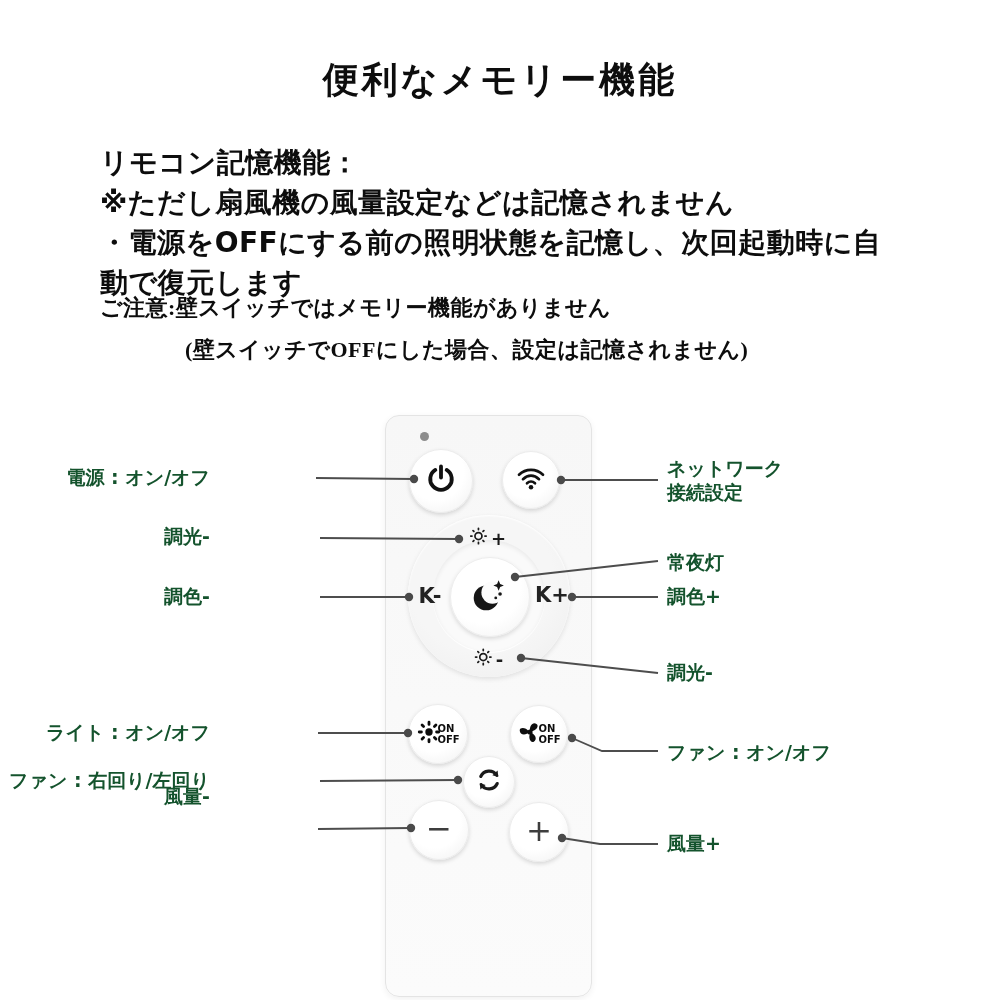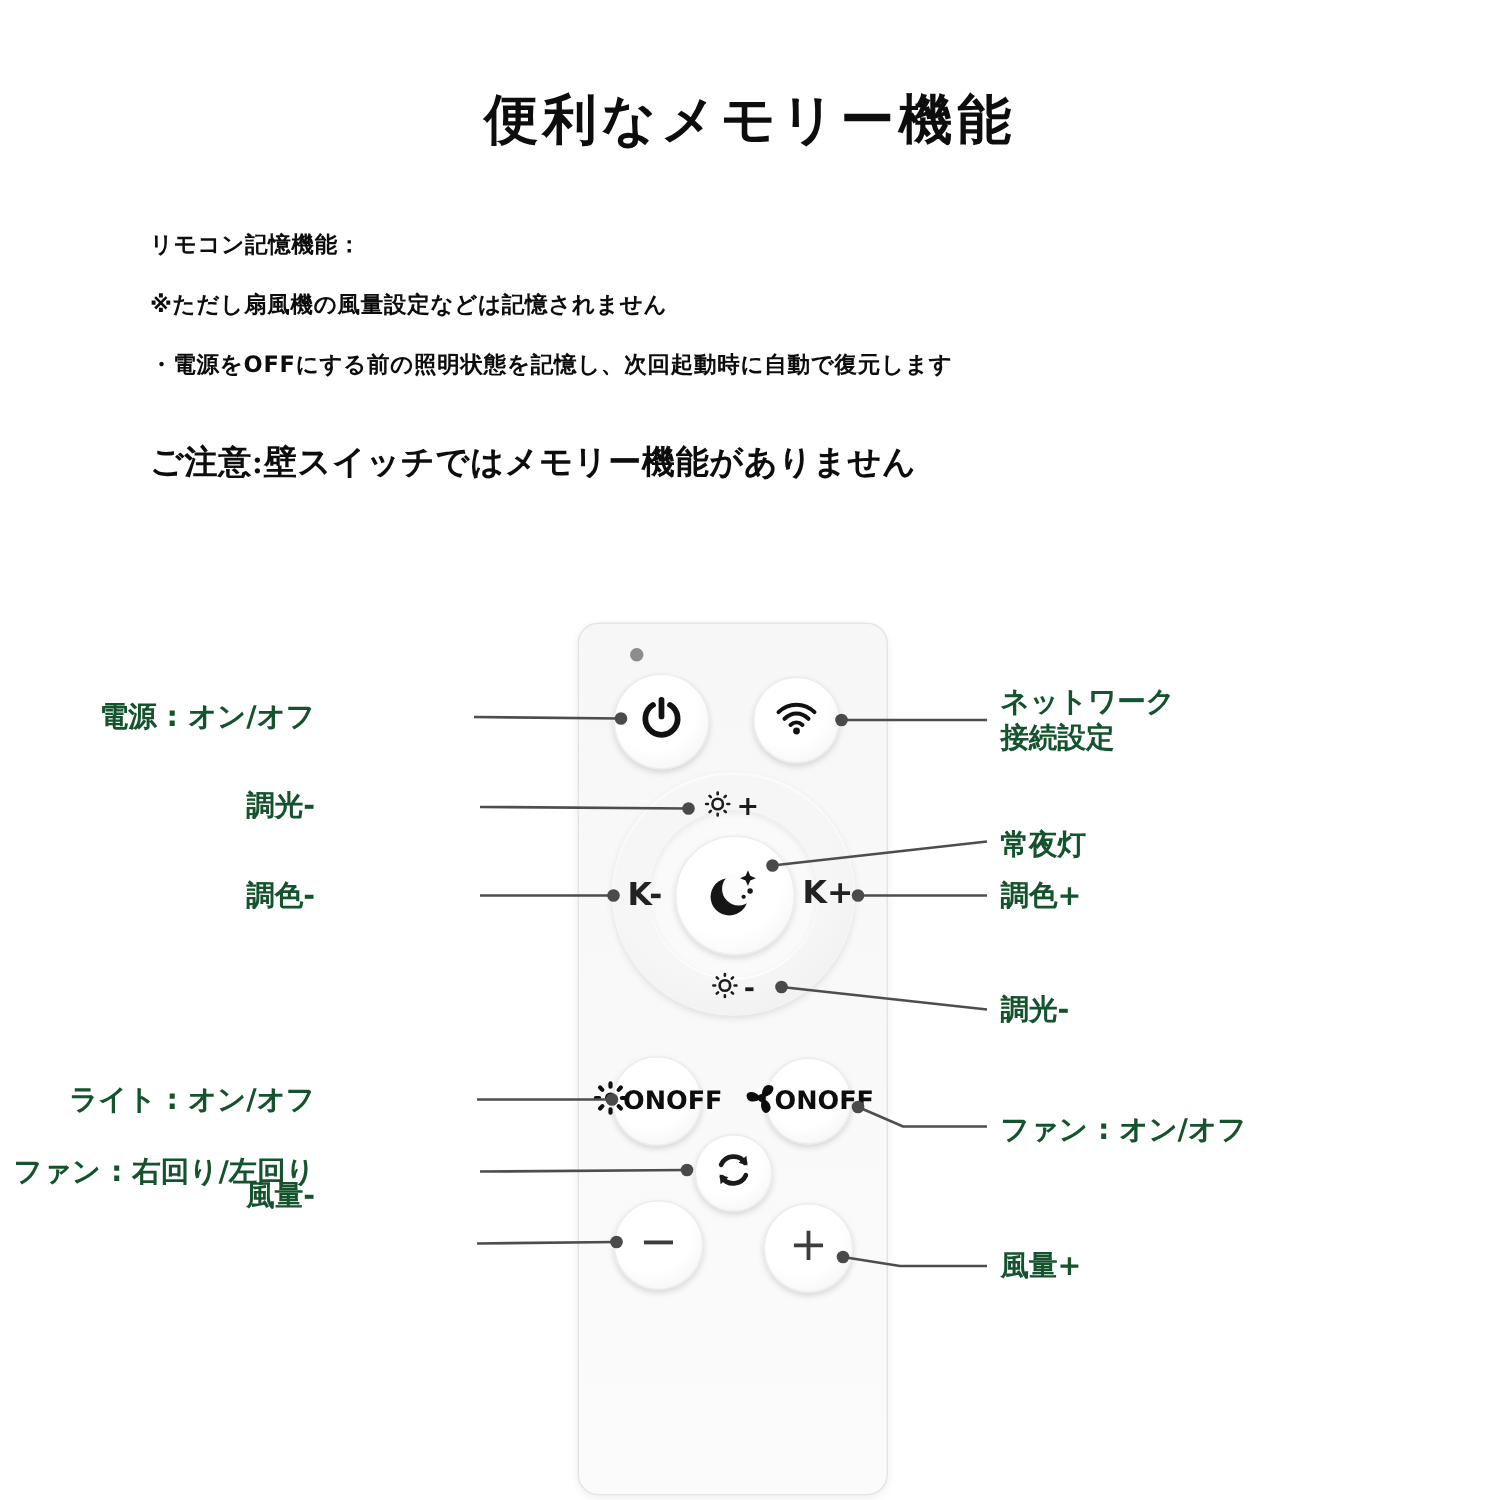--- a/index.html
+++ b/index.html
@@ -1,21 +1,21 @@
 <!DOCTYPE html>
 <html><head>
 <meta charset="utf-8">
 <style>
   html,body{margin:0;padding:0;background:#fff;}
   #page{position:relative;width:900px;height:1000px;background:#ffffff;overflow:hidden;
         font-family:"DejaVu Sans",sans-serif;color:#111;}
   .jp{font-weight:bold;color:#0d0d0d;}
   #title{position:absolute;left:0;top:56px;width:1000px;text-align:center;
          font-size:36px;font-weight:bold;letter-spacing:3px;}
-  #memory{position:absolute;left:100px;top:143px;font-size:15px;line-height:40px;letter-spacing:0.5px;}
+  #memory{position:absolute;left:100px;top:143px;font-size:28px;line-height:40px;letter-spacing:0.5px;}
   #note{position:absolute;left:100px;top:287px;font-size:22px;line-height:42px;letter-spacing:0.5px;font-family:Liberation Serif, serif;}
   #note .indent{padding-left:85px;}
 
   
   #remote{position:absolute;left:385px;top:415px;width:205px;height:580px;
           background:linear-gradient(180deg,#f7f7f7,#fbfbfb);
           border:1px solid #e4e4e4;border-radius:14px;
           box-shadow:0 2px 6px rgba(0,0,0,0.06);}
   #led{position:absolute;left:420px;top:432px;width:9px;height:9px;border-radius:50%;background:#8d8d8d;}
 
@@ -31,21 +31,21 @@
   #dial-inner{position:absolute;left:25px;top:25px;width:112px;height:112px;border-radius:50%;
         background:#fafafa;box-shadow:inset 0 2px 5px rgba(0,0,0,0.07),0 1px 1px #fff;}
   #night-btn{position:absolute;left:42px;top:42px;width:78px;height:78px;border-radius:50%;
         background:radial-gradient(circle at 42% 36%,#ffffff 55%,#f1f1f1 100%);
         border:1px solid #ededed;box-shadow:0 2px 4px rgba(0,0,0,0.13);
         display:flex;align-items:center;justify-content:center;}
   .dial-mark{position:absolute;transform:translate(-50%,-50%);display:flex;align-items:center;gap:2px;}
   .dial-sign{font-size:18px;font-weight:bold;color:#1c1c1c;}
   .ktext{position:absolute;transform:translate(-50%,-50%);font-size:21px;font-weight:600;color:#222;}
 
-  .onoff{display:flex;flex-direction:row;margin-left:-5px;font-size:17px;font-weight:800;
+  .onoff{display:flex;flex-direction:column;margin-left:-5px;font-size:10px;font-weight:800;
          line-height:11px;color:#0d0d0d;letter-spacing:0;}
   .sign{font-size:31px;font-weight:500;color:#3d3d3d;line-height:1;margin-top:-3px;}
 
   
   .lbl{position:absolute;font-size:19px;font-weight:bold;color:#14532d;white-space:nowrap;}
   .lbl.left{right:690px;text-align:right;}
   .lbl.right{left:667px;text-align:left;}
   #lbl-network{line-height:24px;}
 
   #callouts{position:absolute;left:0;top:0;width:1000px;height:1000px;pointer-events:none;}
@@ -60,20 +60,21 @@
   <div id="title" class="jp">便利なメモリー機能</div>
 
   <div id="memory" class="jp">
     <div>リモコン記憶機能：</div>
     <div>※ただし扇風機の風量設定などは記憶されません</div>
     <div>・電源をOFFにする前の照明状態を記憶し、次回起動時に自動で復元します</div>
   </div>
 
   <div id="note" class="jp">
     <div>ご注意:壁スイッチではメモリー機能がありません</div>
+    <div class="indent">(壁スイッチでOFFにした場合、設定は記憶されません)</div>
   </div>
 
   <div id="remote"></div>
   <div id="led"></div>
 
   <div class="btn" style="left:409px;top:449px;width:62px;height:62px;">
     <span>
       <svg width="34" height="34" viewBox="0 0 24 24" fill="none" stroke="#111" stroke-width="2.7" stroke-linecap="round">
         <path d="M12 3.2 V 11"></path>
         <path d="M8 5.6 A 7.6 7.6 0 1 0 16 5.6"></path>

